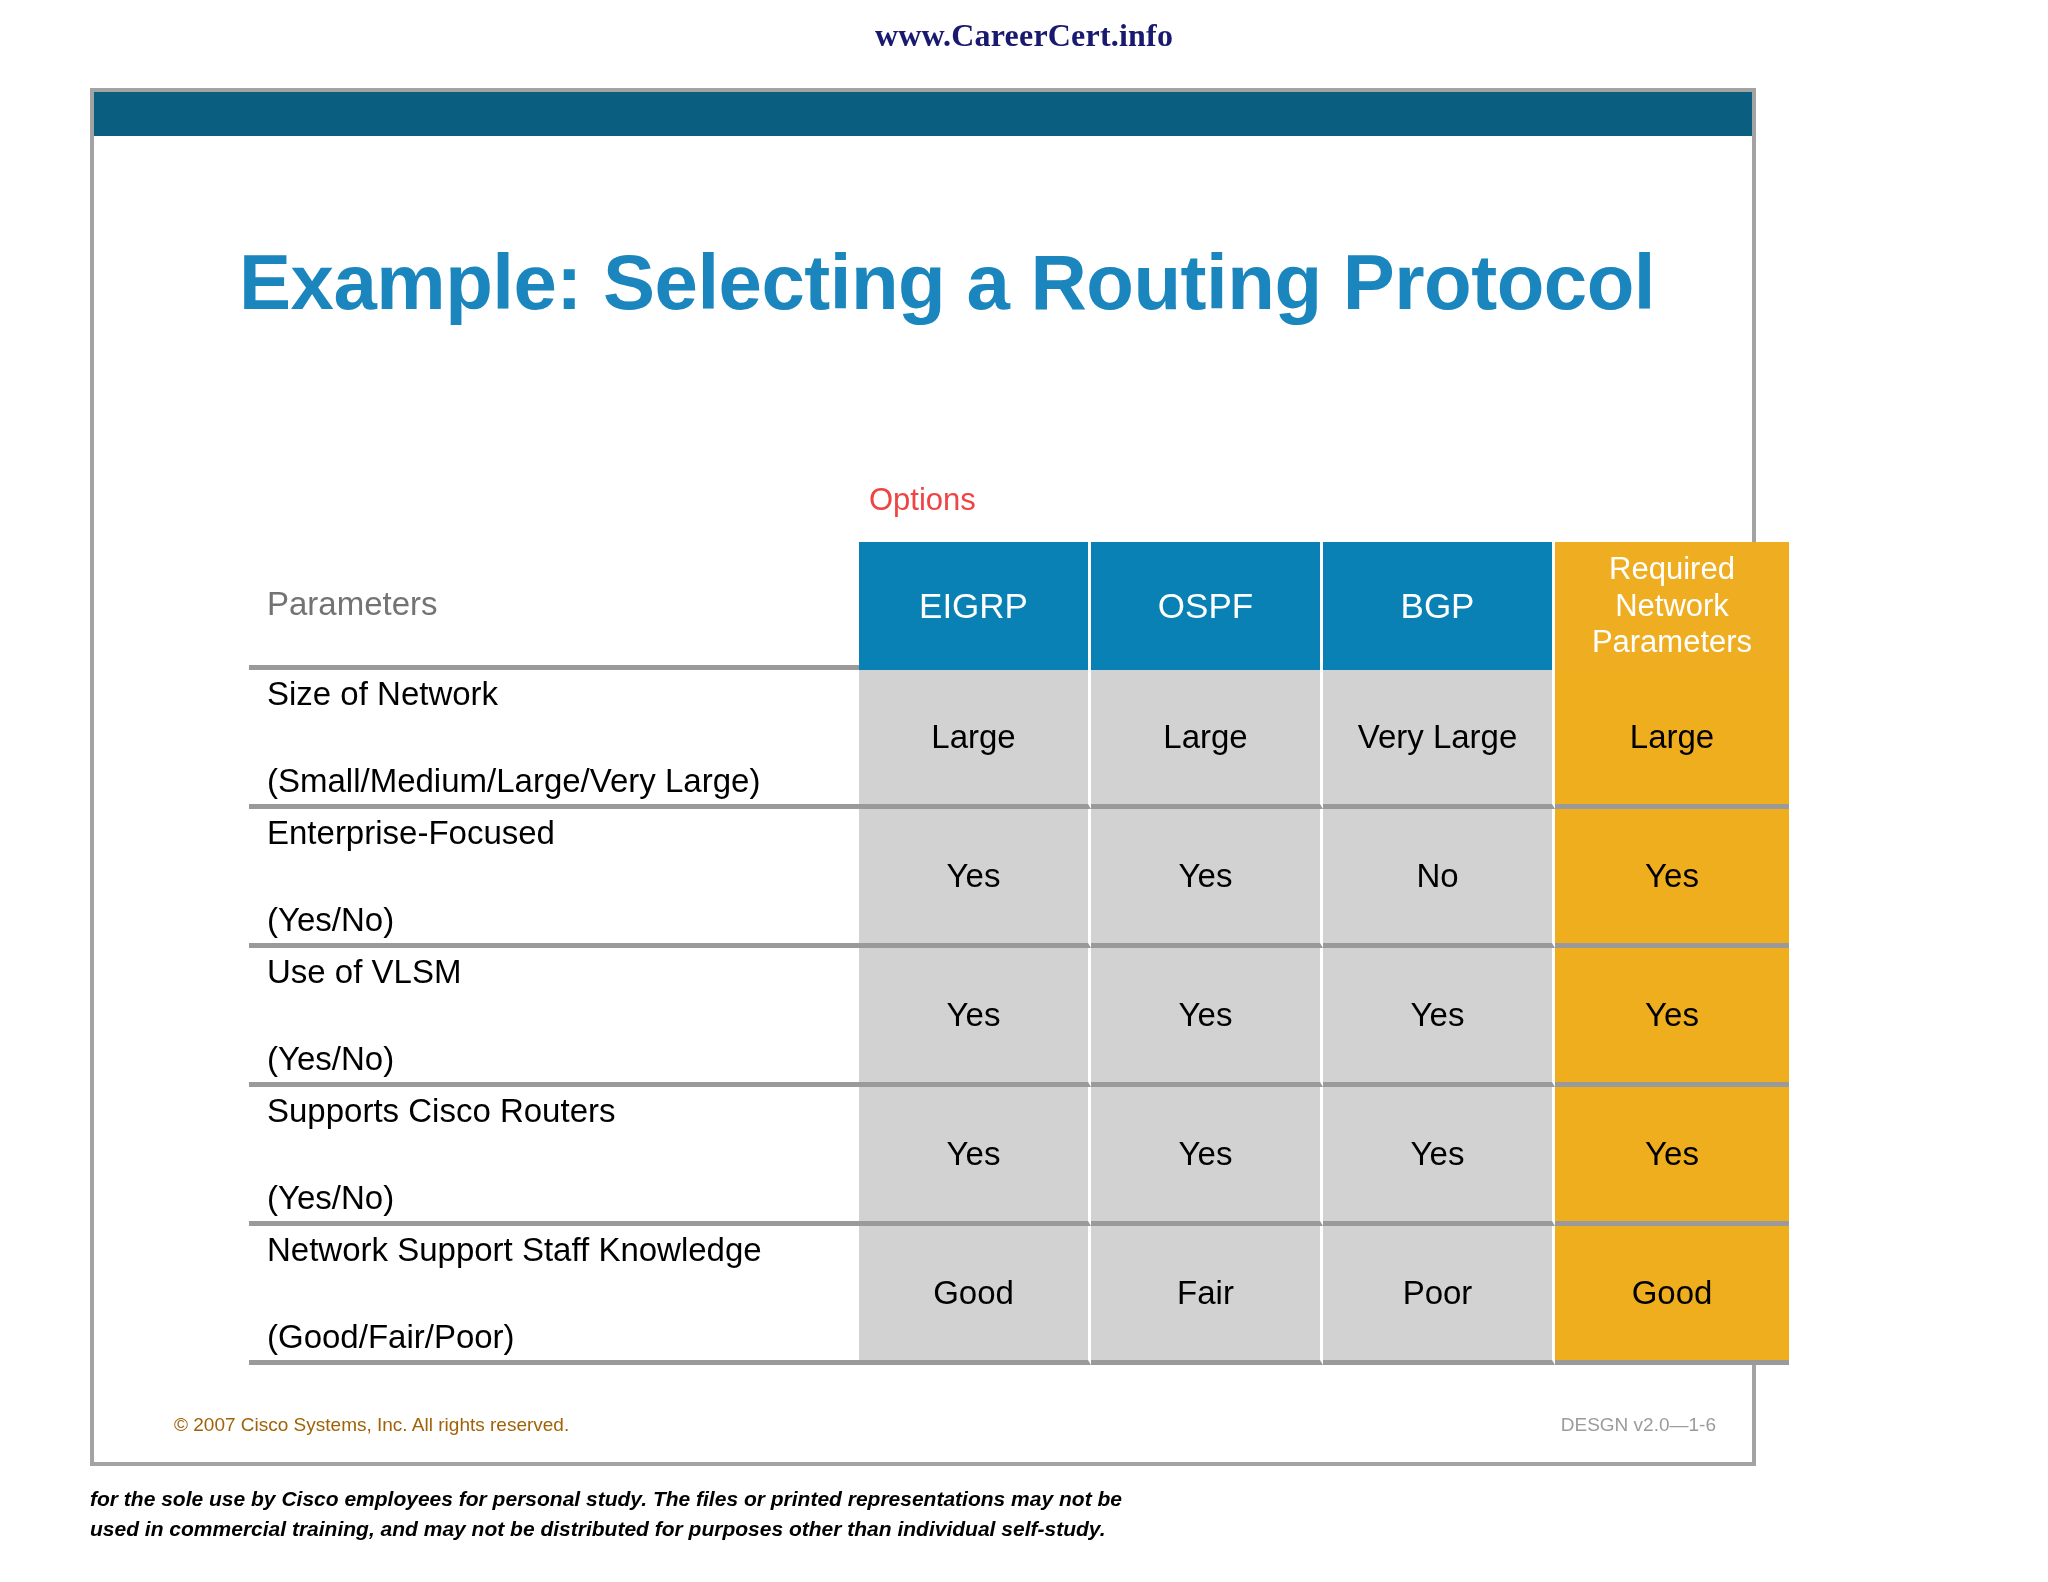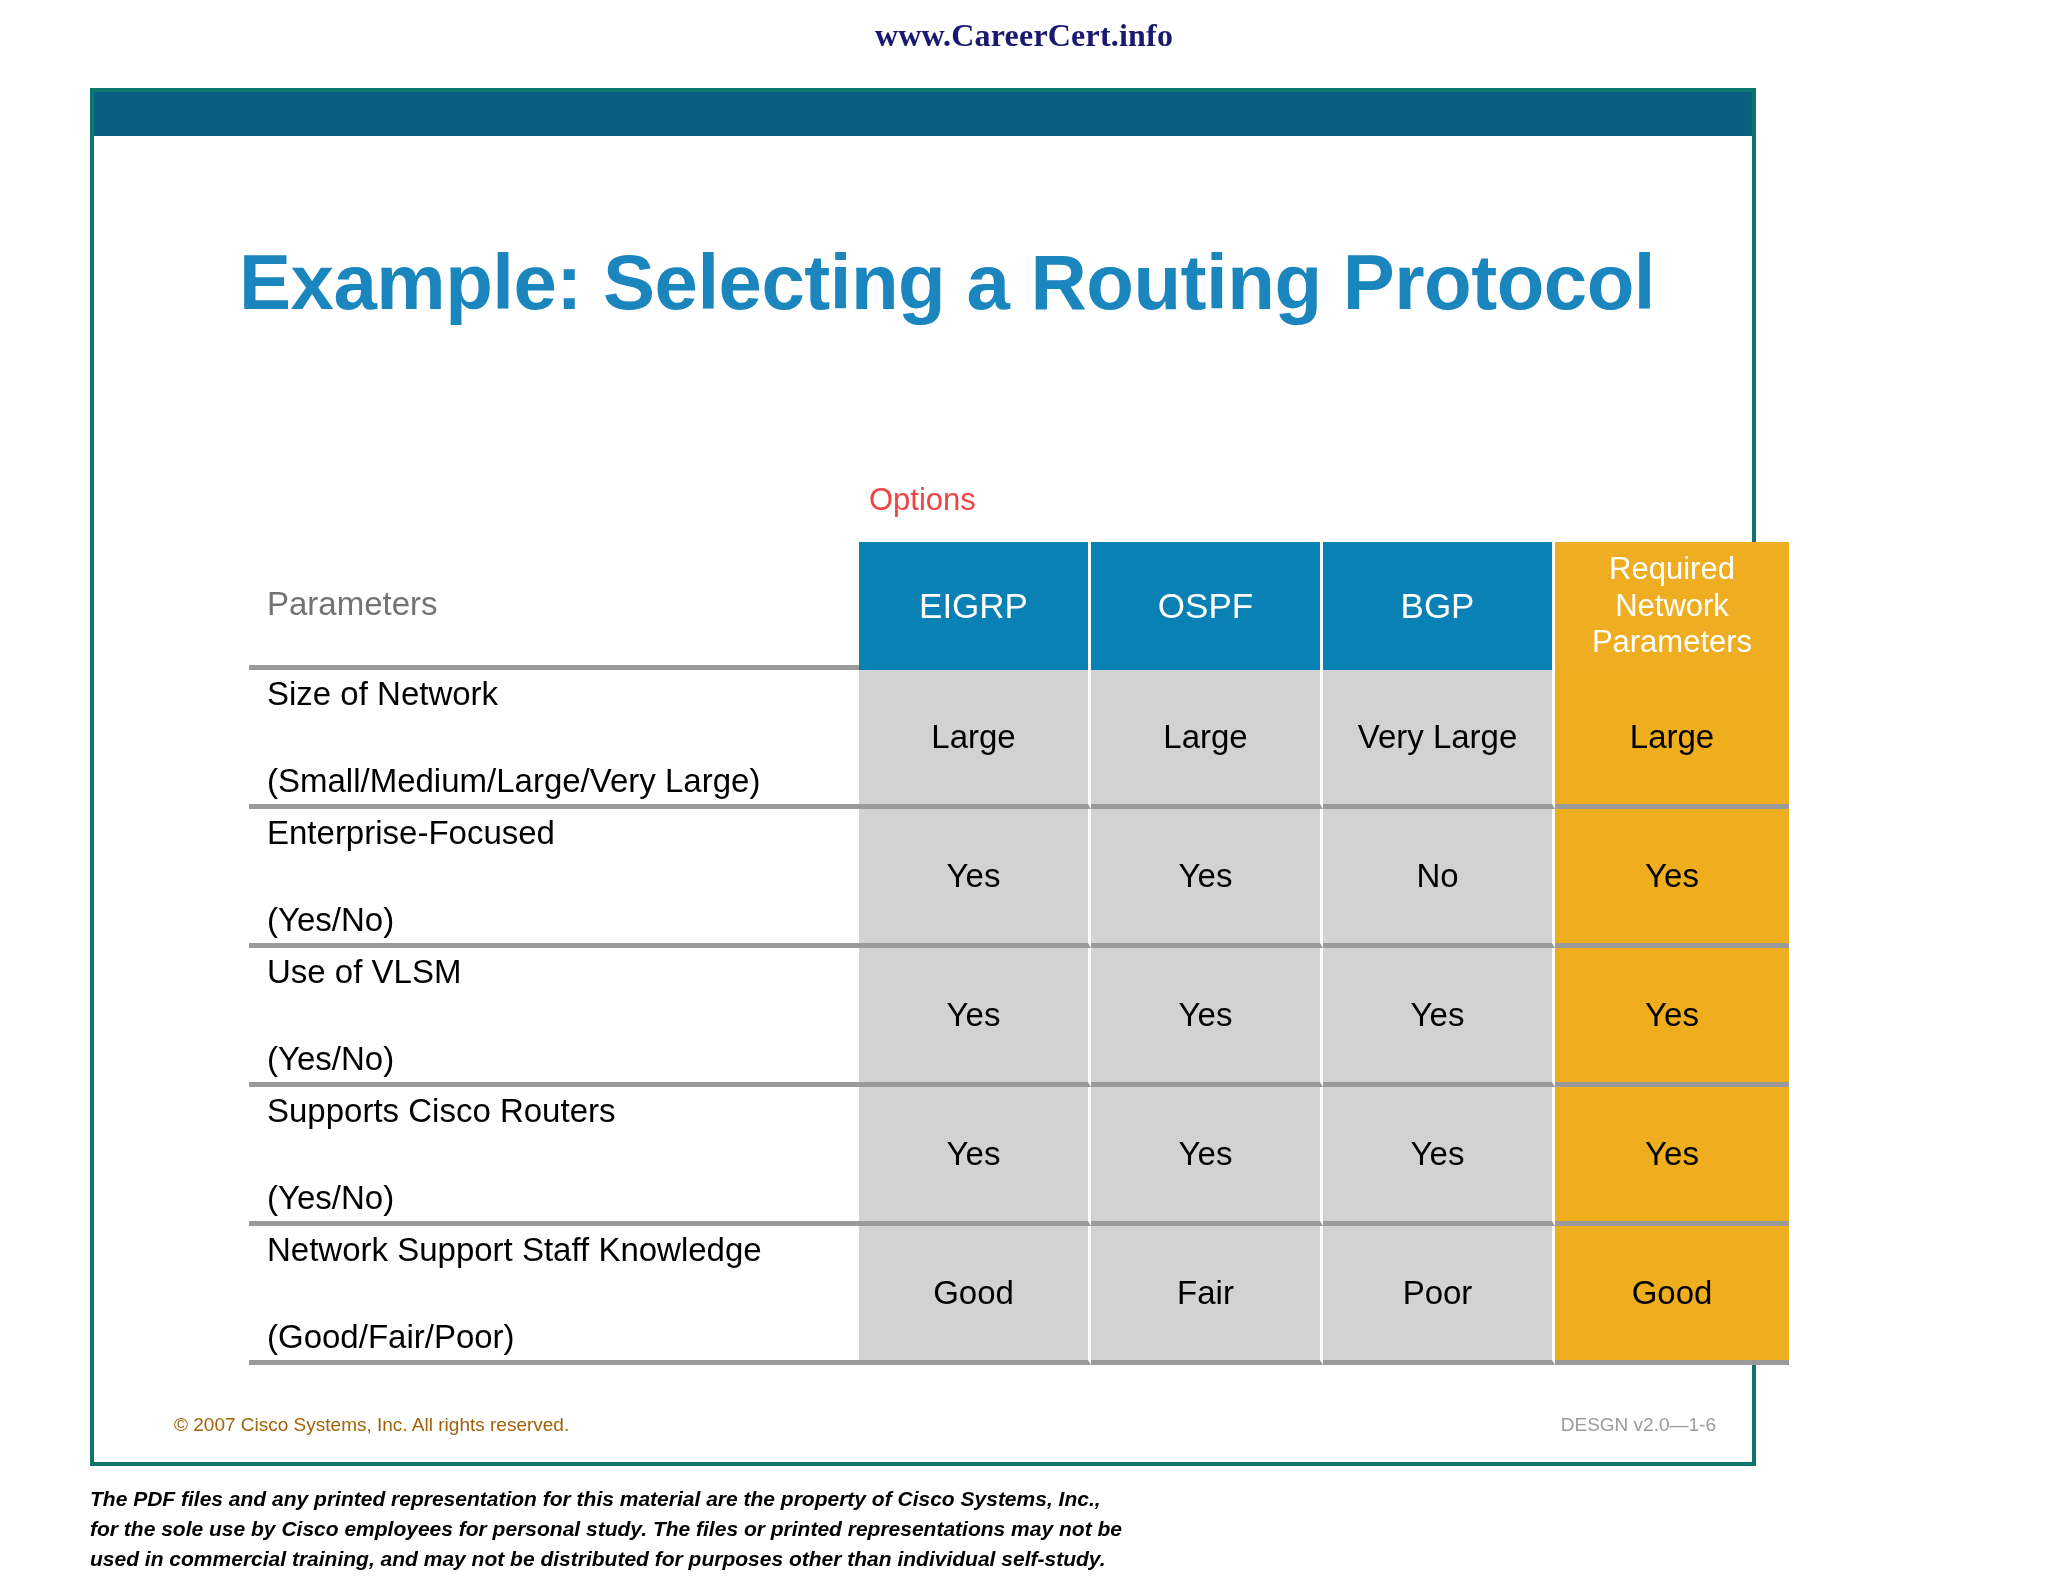--- a/index.html
+++ b/index.html
@@ -34,21 +34,21 @@
     letter-spacing: 0.2px;
   }
 
   
   .slide {
     position: absolute;
     left: 90px;
     top: 88px;
     width: 1666px;
     height: 1378px;
-    border: 4px solid #0f766e;
+    border: 4px solid #a3a3a3;
     background: #ffffff;
     box-sizing: border-box;
   }
   .slide-topbar {
     position: absolute;
     left: 0;
     top: 0;
     width: 100%;
     height: 44px;
     background: #0a5e80;
@@ -278,16 +278,15 @@
 
     </div>
   </div>
 
   <div class="slide-footer-left">© 2007 Cisco Systems, Inc. All rights reserved.</div>
   <div class="slide-footer-right">DESGN v2.0—1-6</div>
 
 </div>
 
 <div class="disclaimer">
-  <div>The PDF files and any printed representation for this material are the property of Cisco Systems, Inc.,</div>
   <div>for the sole use by Cisco employees for personal study. The files or printed representations may not be</div>
   <div>used in commercial training, and may not be distributed for purposes other than individual self-study.</div>
 </div>
 
 </body></html>

